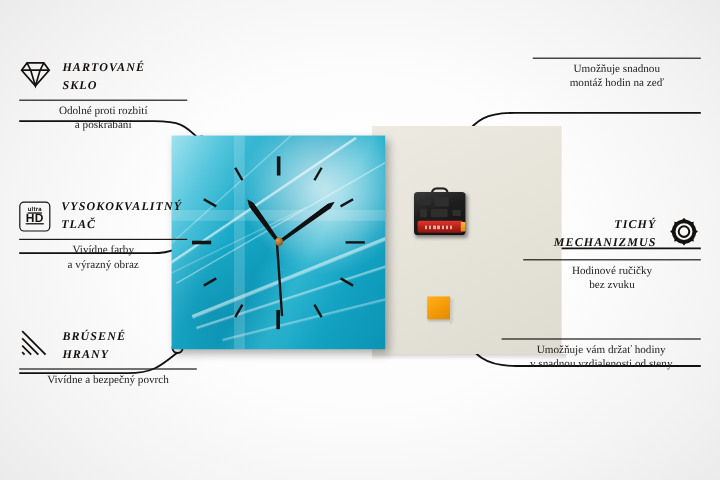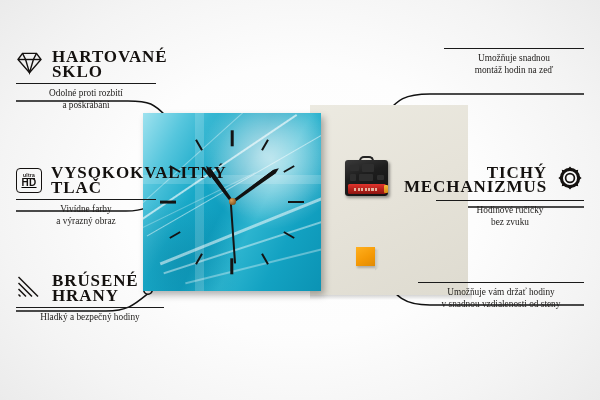--- a/index.html
+++ b/index.html
@@ -25,26 +25,27 @@
   
   .feature { position: absolute; }
   .feature .fhead {
     display: flex; align-items: center; gap: 9px;
   }
   .feature.left .fhead { justify-content: flex-start; }
   .feature.right .fhead { flex-direction: row; justify-content: flex-end; }
   .ftitle {
     font-family: "Liberation Serif", serif;
     font-weight: bold;
-    font-size: 17px;
+    font-size: 10px;
     letter-spacing: 0.9px;
     line-height: 14.5px;
     color: #14110f;
     text-transform: uppercase;
     white-space: pre-line;
+    font-style: italic;
   }
   .feature.left .ftitle  { text-align: left; }
   .feature.right .ftitle { text-align: right; }
   .frule {
     height: 1px;
     background: #1a1a1a;
     margin: 4px 0 4px 0;
   }
   .fdesc {
     font-family: "Liberation Serif", serif;
@@ -317,30 +318,30 @@
           <path d="M2.5 2 L22 21.5"></path>
           <path d="M2.5 8 L16 21.5"></path>
           <path d="M2.5 14 L10 21.5"></path>
           <path d="M2.5 19.5 L4.5 21.5"></path>
         </svg>
       </span>
       <span class="ftitle">BRÚSENÉ
 HRANY</span>
     </div>
     <div class="frule"></div>
-    <div class="fdesc">Hladký a bezpečný hodiny</div>
+    <div class="fdesc">Vivídne a bezpečný povrch</div>
   </div>
 
   <div class="feature right" style="left:444px; top:44px; width:140px;">
     <div class="frule"></div>
     <div class="fdesc">Umožňuje snadnou
 montáž hodin na zeď</div>
   </div>
 
-  <div class="feature right" style="left:436px; top:164px; width:148px;">
+  <div class="feature right" style="left:436px; top:179px; width:148px;">
     <div class="fhead">
       <span class="ftitle">TICHÝ
 MECHANIZMUS</span>
       <span class="icon">
         <svg width="28" height="28" viewBox="0 0 28 28" fill="none" stroke="#14110f" stroke-width="1.7">
           <path d="M14 2.6 h0 M14 2.2 a11.4 11.4 0 1 0 0.01 0" stroke="none"></path>
           <circle cx="14" cy="14" r="4.4"></circle>
           <path d="M14 2.4 L16.3 5.1 L11.7 5.1 Z" fill="#14110f" stroke="none"></path>
           <path d="M14 25.6 L11.7 22.9 L16.3 22.9 Z" fill="#14110f" stroke="none"></path>
           <path d="M2.4 14 L5.1 11.7 L5.1 16.3 Z" fill="#14110f" stroke="none"></path>

